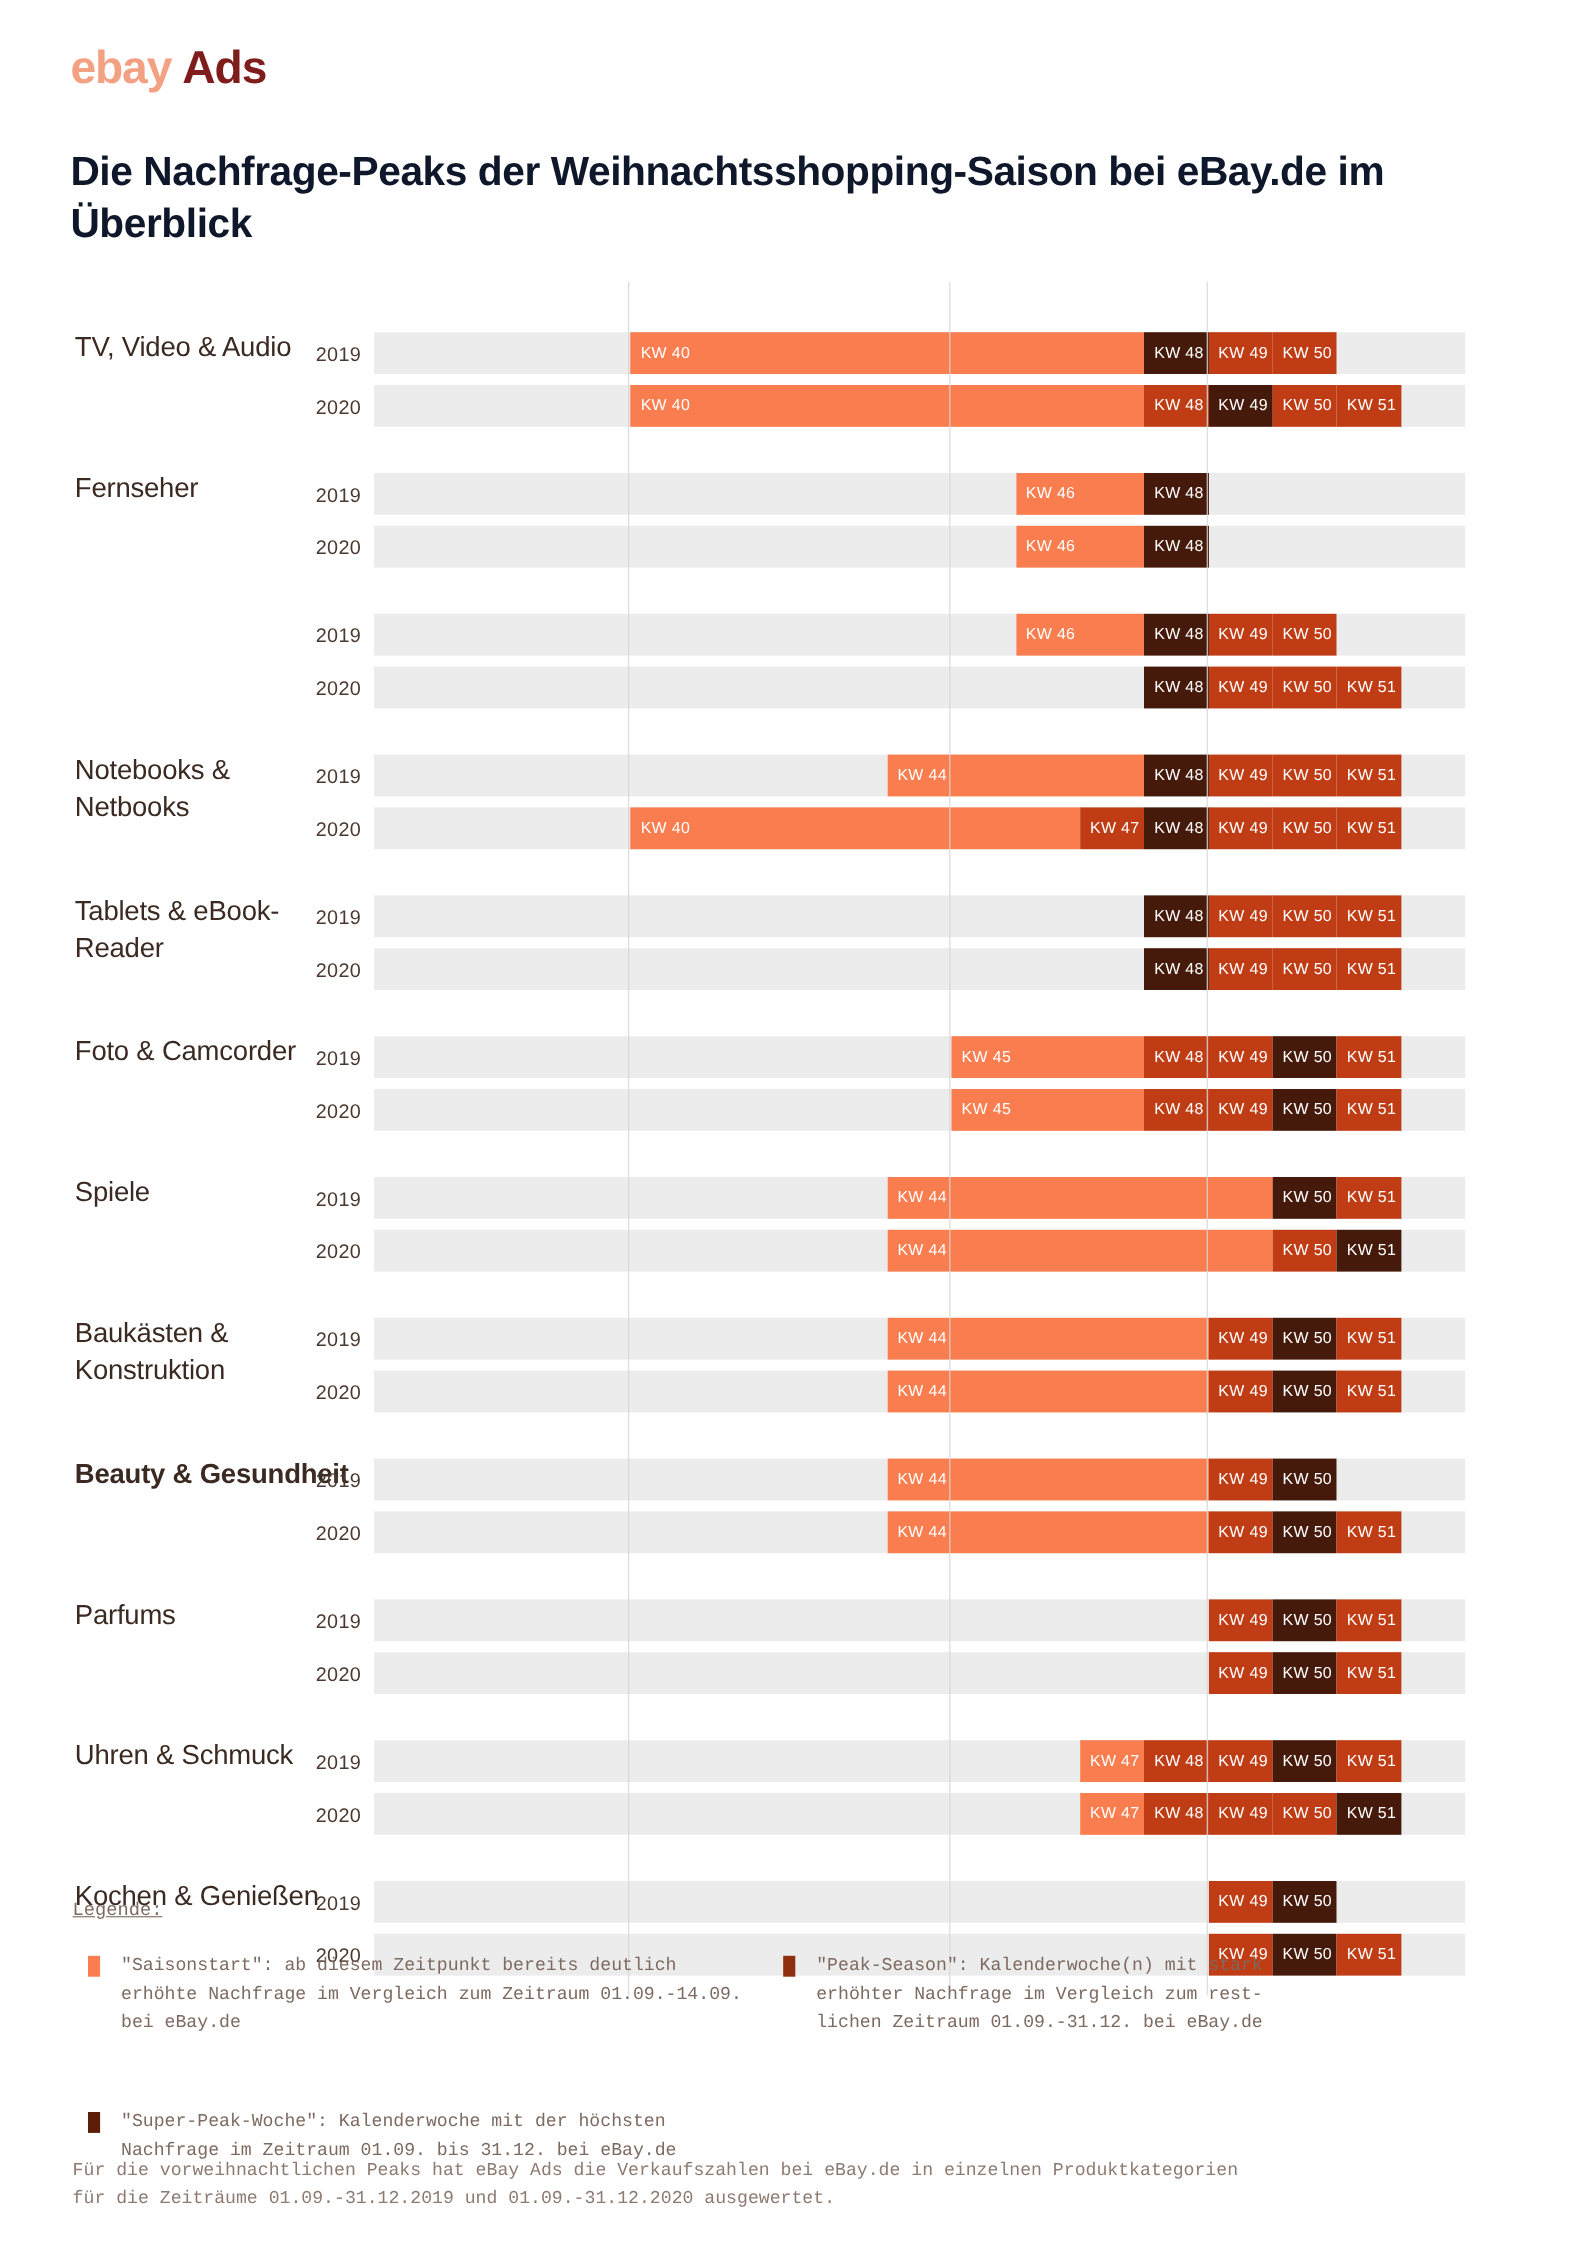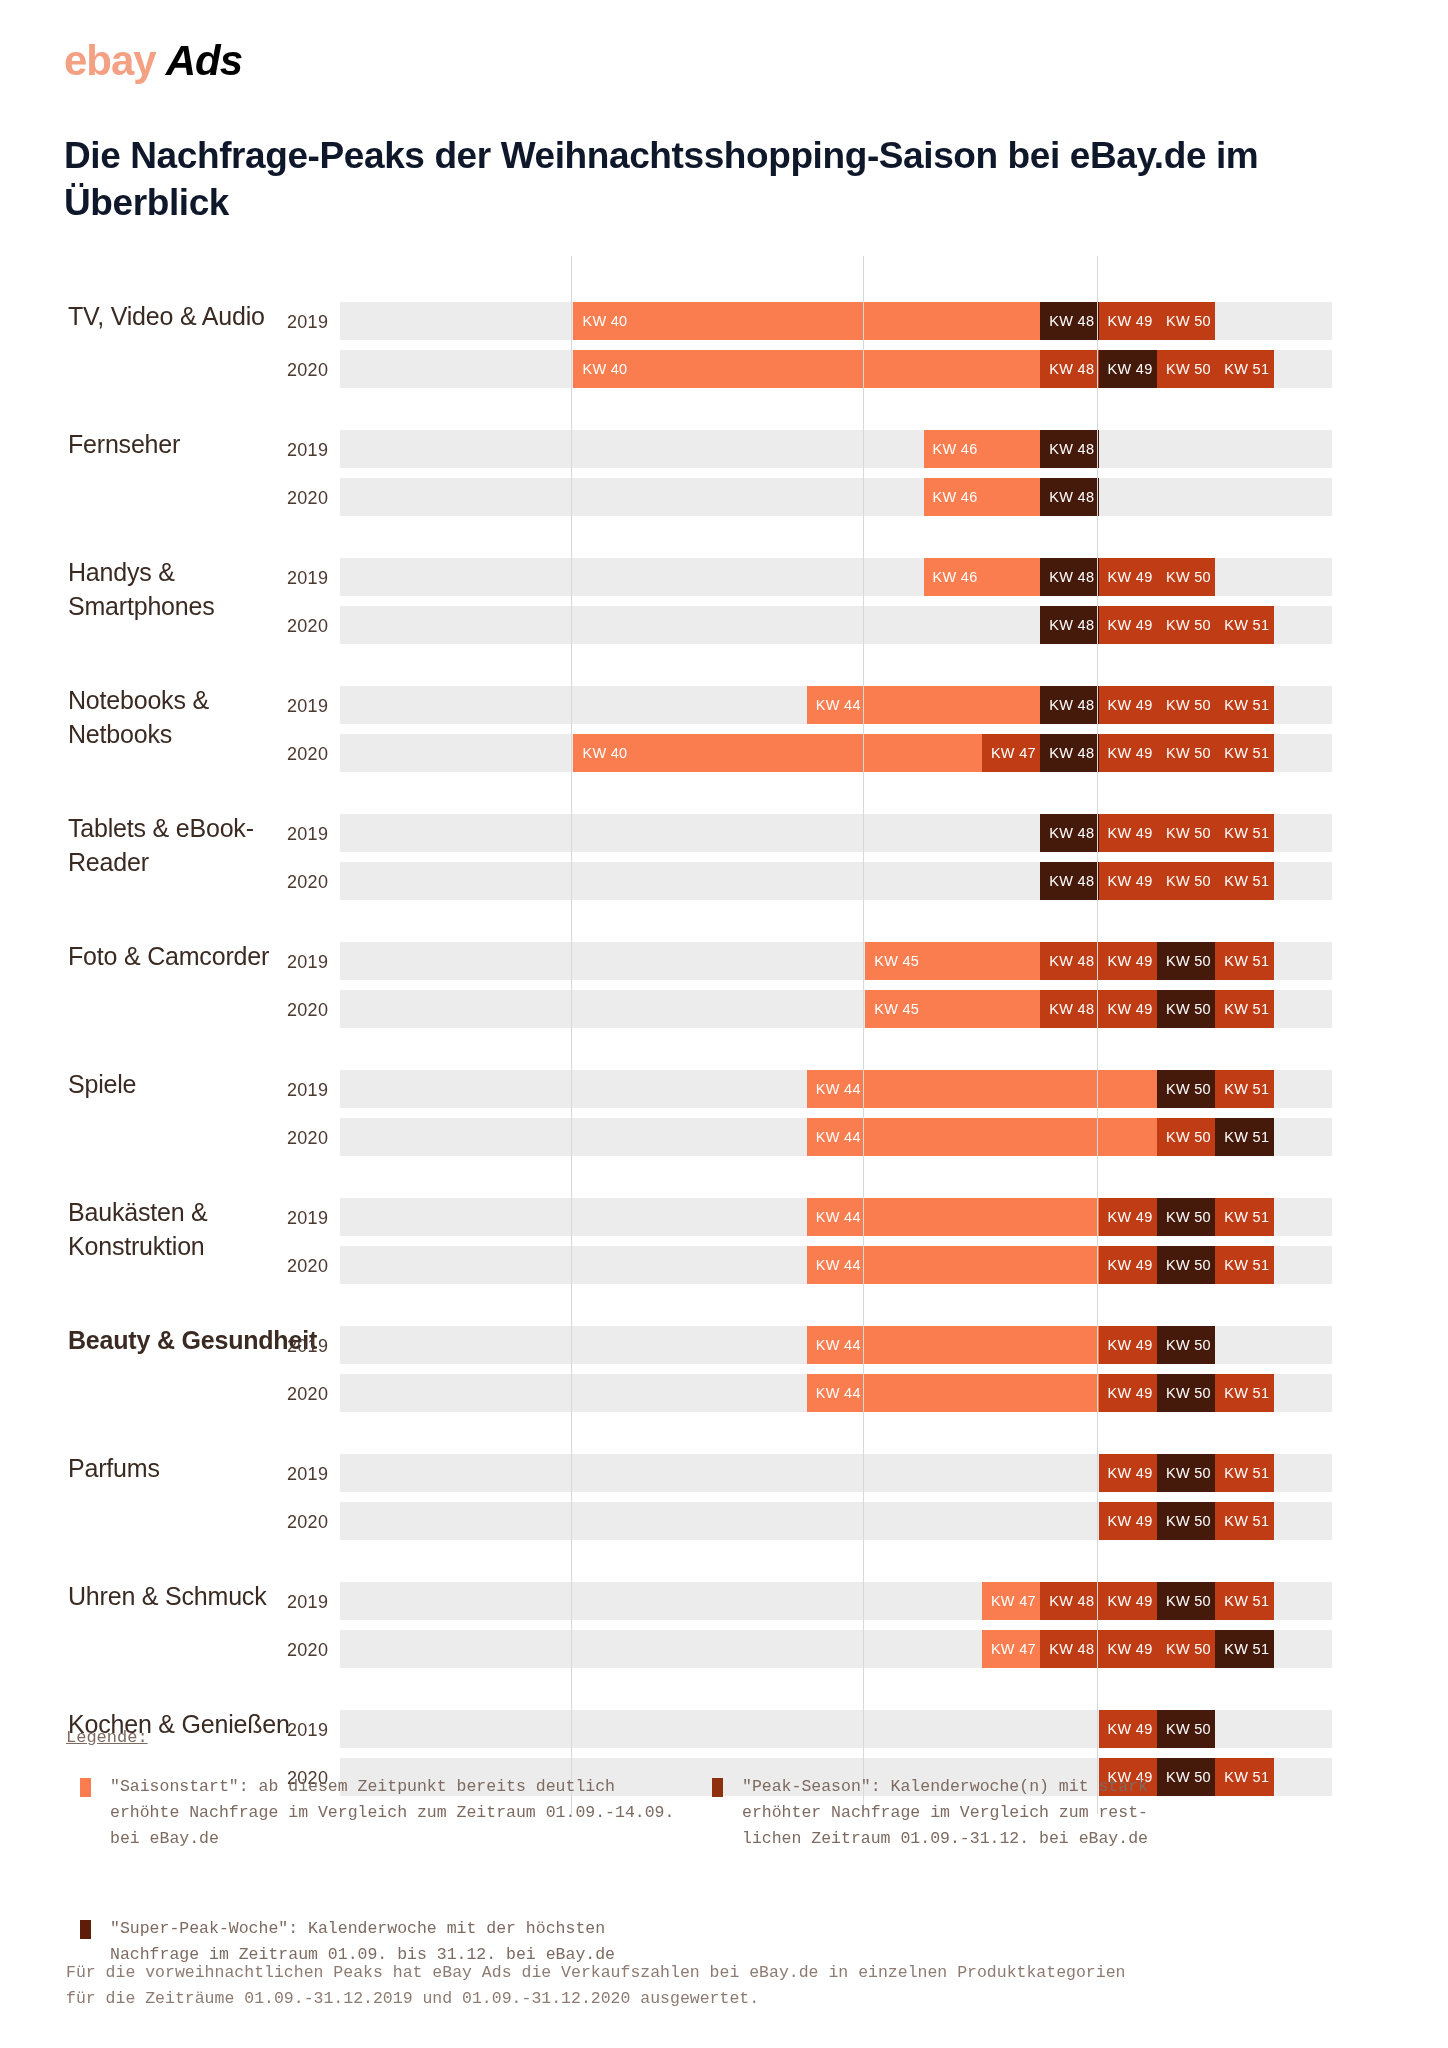--- a/index.html
+++ b/index.html
@@ -13,21 +13,21 @@
     overflow:hidden;
   }
 
   
   .logo {
     position:absolute; left:64px; top:40px;
     font-size:42px; font-weight:700; letter-spacing:-1px;
     line-height:1;
   }
   .logo .ebay { color:#f4a183; }
-  .logo .ads  { color:#000000; margin-left:10px;font-style:italic; }
+  .logo .ads  { color:#7f1d1d; margin-left:10px; }
 
   .headline {
     position:absolute; left:64px; top:132px; width:1260px;
     font-size:37px; font-weight:700; line-height:1.28;
     color:#0f172a; letter-spacing:-0.4px;
   }
 
   
   #chart {
     position:absolute;
@@ -162,21 +162,20 @@
       <div class="track" style="left: 338px; width: 992px; top: 48px;">
         <div class="seg start" style="left: 583.529px; width: 116.706px;">
           <span>KW 46</span>
         </div>
         <div class="seg super" style="left: 700.235px; width: 58.3529px;">
           <span>KW 48</span>
         </div>
       </div>
     </div>
     <div class="grp" style="top: 306px; height: 86px;">
-      <div class="cat-label" style="top: -2px;">Handys &amp; Smartphones</div>
       <div class="year-label" style="top: 10px;">2019</div>
       <div class="track" style="left: 338px; width: 992px; top: 0px;">
         <div class="seg start" style="left: 583.529px; width: 116.706px;">
           <span>KW 46</span>
         </div>
         <div class="seg super" style="left: 700.235px; width: 58.3529px;">
           <span>KW 48</span>
         </div>
         <div class="seg peak" style="left: 758.588px; width: 58.3529px;">
           <span>KW 49</span>

